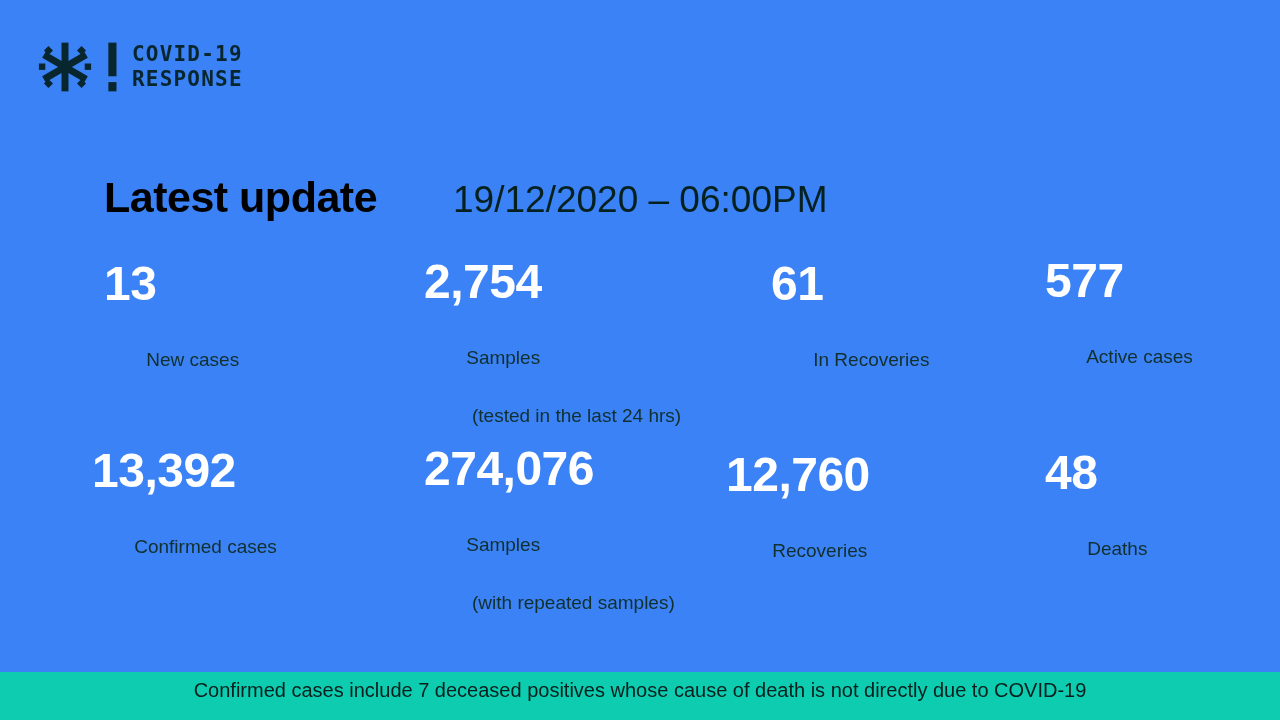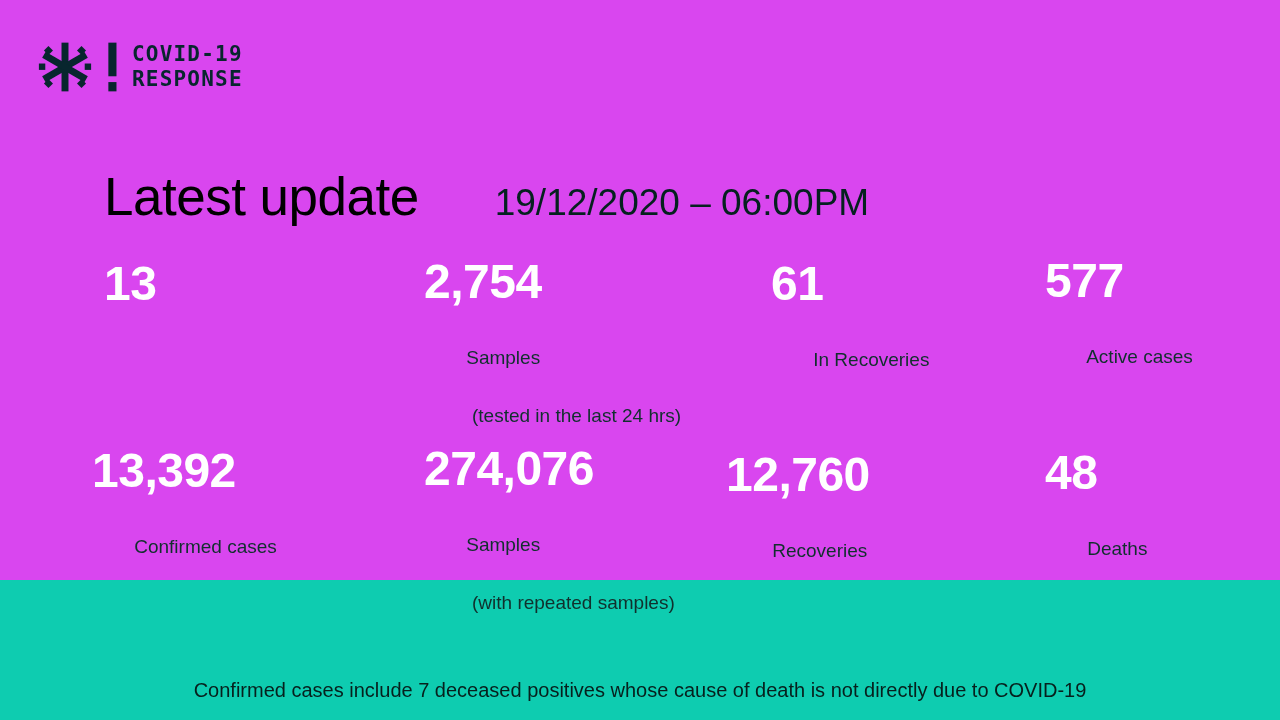--- a/index.html
+++ b/index.html
@@ -11,22 +11,22 @@
     height: 720px;
     overflow: hidden;
     background: #0ECCB0;
     font-family: "Liberation Sans", sans-serif;
     -webkit-font-smoothing: antialiased;
   }
 
   #page {
     position: relative;
     width: 1280px;
-    height: 580px;
-    background: #d946ef;
+    height: 672px;
+    background: #3b82f6;
   }
 
   
   .logo {
     position: absolute;
     left: 36px;
     top: 38px;
     display: flex;
     align-items: center;
     gap: 10px;
@@ -54,22 +54,22 @@
 
   
   .heading-row {
     position: absolute;
     left: 104px;
     top: 172px;
     display: flex;
     align-items: baseline;
   }
   .heading-title {
-    font-size: 53px;
-    font-weight: normal;
+    font-size: 43px;
+    font-weight: bold;
     color: #000000;
     letter-spacing: -0.5px;
     line-height: 50px;
   }
   .heading-date {
     font-size: 37px;
     font-weight: normal;
     color: #05211F;
     letter-spacing: 0px;
     line-height: 50px;
@@ -173,20 +173,23 @@
 
   <div class="heading-row">
     <span class="heading-title">Latest update</span>
     <span class="heading-date">19/12/2020 – 06:00PM</span>
   </div>
 
   <div class="stats">
 
     <div class="stat s-new-cases">
       <div class="stat-value">13</div>
+      <div class="stat-label">
+        <span>New cases</span>
+      </div>
     </div>
 
     <div class="stat s-samples-24h">
       <div class="stat-value">2,754</div>
       <div class="stat-label">
         <span>Samples</span>
         <span class="sub">(tested in the last 24 hrs)</span>
       </div>
     </div>
 

